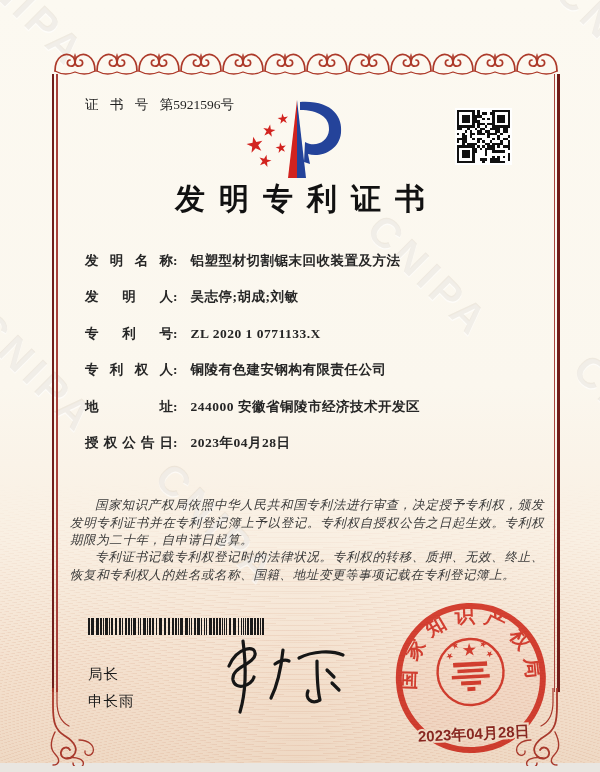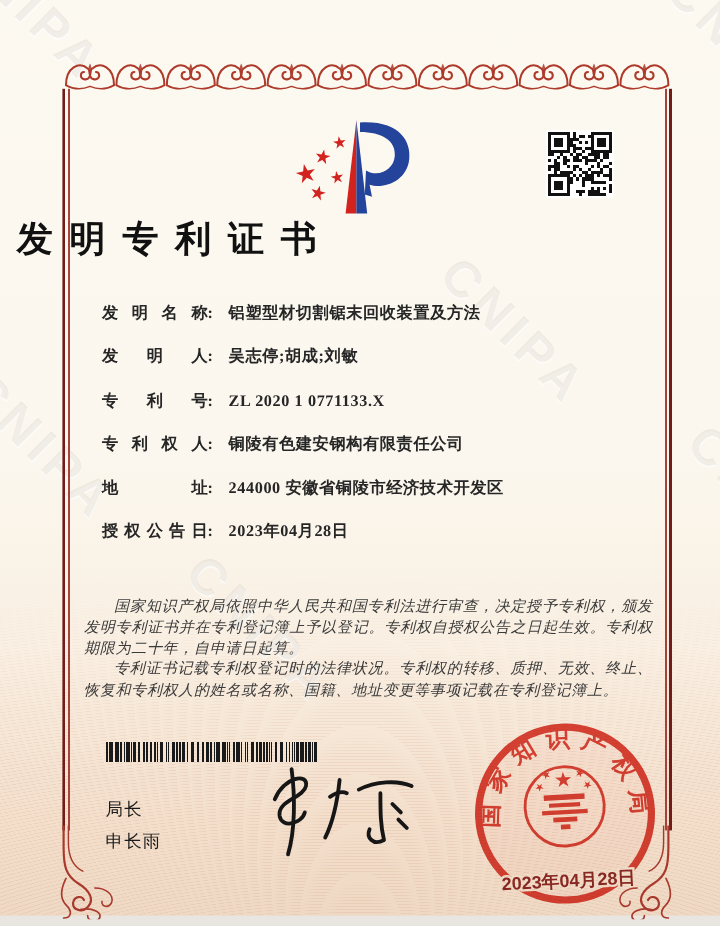--- a/index.html
+++ b/index.html
@@ -19,21 +19,21 @@
   .frame-side{position:absolute;top:74px;width:7px;height:618px;z-index:2;}
   .frame-left{left:52px;background:linear-gradient(90deg,#701d1a 0 2.5px,rgba(0,0,0,0) 2.5px 4.5px,#a8413a 4.5px 6px,rgba(0,0,0,0) 6px);}
   .frame-right{left:553px;background:linear-gradient(90deg,rgba(0,0,0,0) 0 1px,#a8413a 1px 2.5px,rgba(0,0,0,0) 2.5px 4.5px,#701d1a 4.5px 7px);}
   .flourish{position:absolute;top:688px;z-index:2;}
   .flourish.left{left:49px;}
   .flourish.right{left:497px;transform:scaleX(-1);}
   .cert-no{position:absolute;left:85px;top:96px;z-index:3;font-size:13.5px;color:#222;}
   .cert-no .lbl{letter-spacing:4px;margin-right:4px;}
   .logo{position:absolute;left:244px;top:98px;z-index:3;}
   .qr{position:absolute;left:455px;top:108px;z-index:3;}
-  .title{position:absolute;left:0;right:0;top:179px;z-index:3;text-align:left;
+  .title{position:absolute;left:0;right:0;top:179px;z-index:3;text-align:center;
     font-size:30px;font-weight:bold;color:#111;letter-spacing:14px;text-indent:14px;}
   .fields{position:absolute;left:85px;top:246px;right:50px;z-index:3;font-size:13.5px;color:#262626;}
   .frow{position:relative;height:36.4px;padding-top:6px;box-sizing:border-box;white-space:nowrap;}
   .f-label{display:inline-block;width:88px;text-align:justify;text-align-last:justify;font-weight:600;}
   .f-colon{font-weight:600;}
   .f-value{margin-left:13px;font-weight:600;letter-spacing:0.5px;}
   .pair2{position:absolute;left:220px;top:6px;}
   .pair2 .f-label{width:74px;}
   .pair2 .f-value{margin-left:9px;}
   .para{position:absolute;left:70px;width:474px;z-index:3;font-size:12.5px;line-height:17.6px;
@@ -99,20 +99,24 @@
   <svg class="flourish right" width="64" height="78" viewBox="0 0 64 78">
     <g stroke="#a8392c" stroke-width="1.8" fill="none" stroke-linecap="round">
       <path d="M4,0 V18 C4,34 6,42 16,48 C26,54 30,62 24,68 C19,73 11,70 12,64 C13,59 19,58 21,62"></path>
       <path d="M8,0 V14 C8,26 12,34 20,38" stroke-width="1.2"></path>
       <path d="M6,44 C2,52 0,60 6,66 C12,72 10,77 4,77" stroke-width="1.4"></path>
       <path d="M18,70 C28,68 36,72 34,77 C32,81 24,80 24,75" stroke-width="1.4"></path>
       <path d="M30,52 C40,52 46,58 44,64 C42,69 35,68 36,63" stroke-width="1.3"></path>
     </g>
   </svg>
 
+  <div class="cert-no">
+    <span class="lbl">证 书 号</span>
+    <span>第5921596号</span>
+  </div>
 
   <svg class="logo" width="104" height="84" viewBox="0 0 104 84">
     <defs>
       <path id="star" d="M0,-1 L0.225,-0.31 0.95,-0.31 0.36,0.12 0.59,0.81 0,0.38 -0.59,0.81 -0.36,0.12 -0.95,-0.31 -0.225,-0.31 Z"></path>
     </defs>
     <g fill="#d2231f">
       <use href="#star" transform="translate(11,47) scale(8.5) rotate(-12)"></use>
       <use href="#star" transform="translate(25,33) scale(6.5) rotate(10)"></use>
       <use href="#star" transform="translate(39,21) scale(5.5) rotate(-8)"></use>
       <use href="#star" transform="translate(21,63) scale(6.5) rotate(14)"></use>

